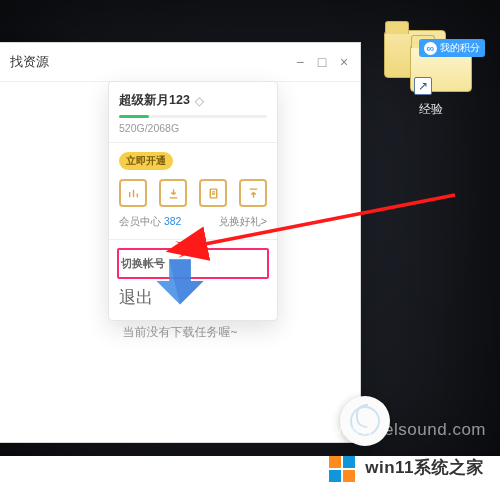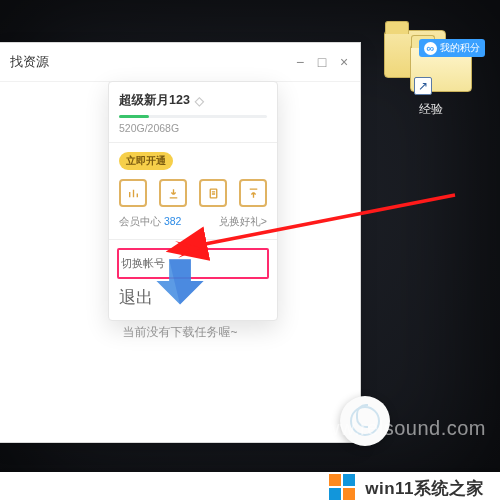--- a/index.html
+++ b/index.html
@@ -114,38 +114,38 @@
   .dd-quota{margin-top:4px;color:#9a9a9a;font-size:10.5px;}
   .dd-sep{height:1px;background:#eee;margin:8px -10px;}
   .dd-row{display:flex;align-items:center;justify-content:space-between;font-size:11px;color:#7a6a46;padding:1px 0;}
   .open-pill{background:#f6cf4a;color:#7a5a10;font-size:10px;padding:2px 7px;border-radius:16px;font-weight:700;}
   .dd-iconrow{display:flex;justify-content:space-between;margin:8px 0 6px;}
   .sq{width:24px;height:24px;border:2px solid #e0b362;border-radius:4px;display:flex;align-items:center;justify-content:center;color:#dca23d;}
   .dd-link{font-size:10.5px;color:#8d8d8d;padding:2px 0;}
   .dd-points{font-size:10.5px;color:#8d8d8d;display:flex;justify-content:space-between;padding:2px 0;}
   .dd-points b{color:#2d8be6;font-weight:400;}
   .dd-item{font-size:17px;color:#666;padding:5px 0;}
-  .dd-switch-box{border:2px solid #ff2a6d;border-radius:2px;padding:1px 2px;margin:2px -2px;}
+  .dd-switch-box{border:2px solid #ff2a6d;border-radius:2px;padding:1px 2px;margin:2px -2px;font-weight:bold;}
   .dd-switch{font-size:11px;color:#666;position:relative;}
 
   
   .body-area{position:absolute;left:0;top:39px;right:0;bottom:0;padding-top:20px;}
   .dl-icon{width:58px;height:58px;margin:150px auto 0;position:relative;}
   .dl-icon svg{display:block;}
   .empty-text{margin-top:14px;text-align:center;font-size:12px;color:#9a9a9a;}
 
   
   .pointer-arrow{position:absolute;pointer-events:none;}
 
   
-  .wm1{position:absolute;right:14px;bottom:60px;font-size:20px;color:rgba(255,255,255,.55);letter-spacing:.5px;font-family:Arial,sans-serif;}
+  .wm1{position:absolute;right:14px;bottom:60px;font-size:17px;color:rgba(255,255,255,.55);letter-spacing:.5px;font-family:Arial,sans-serif;}
 
   
   .brand-bar{
-    position:absolute;left:0;right:0;bottom:0;height:28px;background:#ffffff;display:flex;align-items:flex-end;justify-content:flex-end;padding:0 16px;gap:10px;box-shadow:0 -1px 3px rgba(0,0,0,.08);
+    position:absolute;left:0;right:0;bottom:0;height:44px;background:#ffffff;display:flex;align-items:flex-start;justify-content:flex-end;padding:0 16px;gap:10px;box-shadow:0 -1px 3px rgba(0,0,0,.08);
   }
   .logo-sq{width:26px;height:26px;display:grid;grid-template-columns:1fr 1fr;grid-template-rows:1fr 1fr;gap:2px;}
   .logo-sq span:nth-child(1){background:#ff8a1e;}
   .logo-sq span:nth-child(2){background:#1296db;}
   .logo-sq span:nth-child(3){background:#1296db;}
   .logo-sq span:nth-child(4){background:#ff8a1e;}
   .brand-text{font-size:17px;color:#333;font-weight:600;letter-spacing:.5px;}
 </style>
 </head>
 <body>

